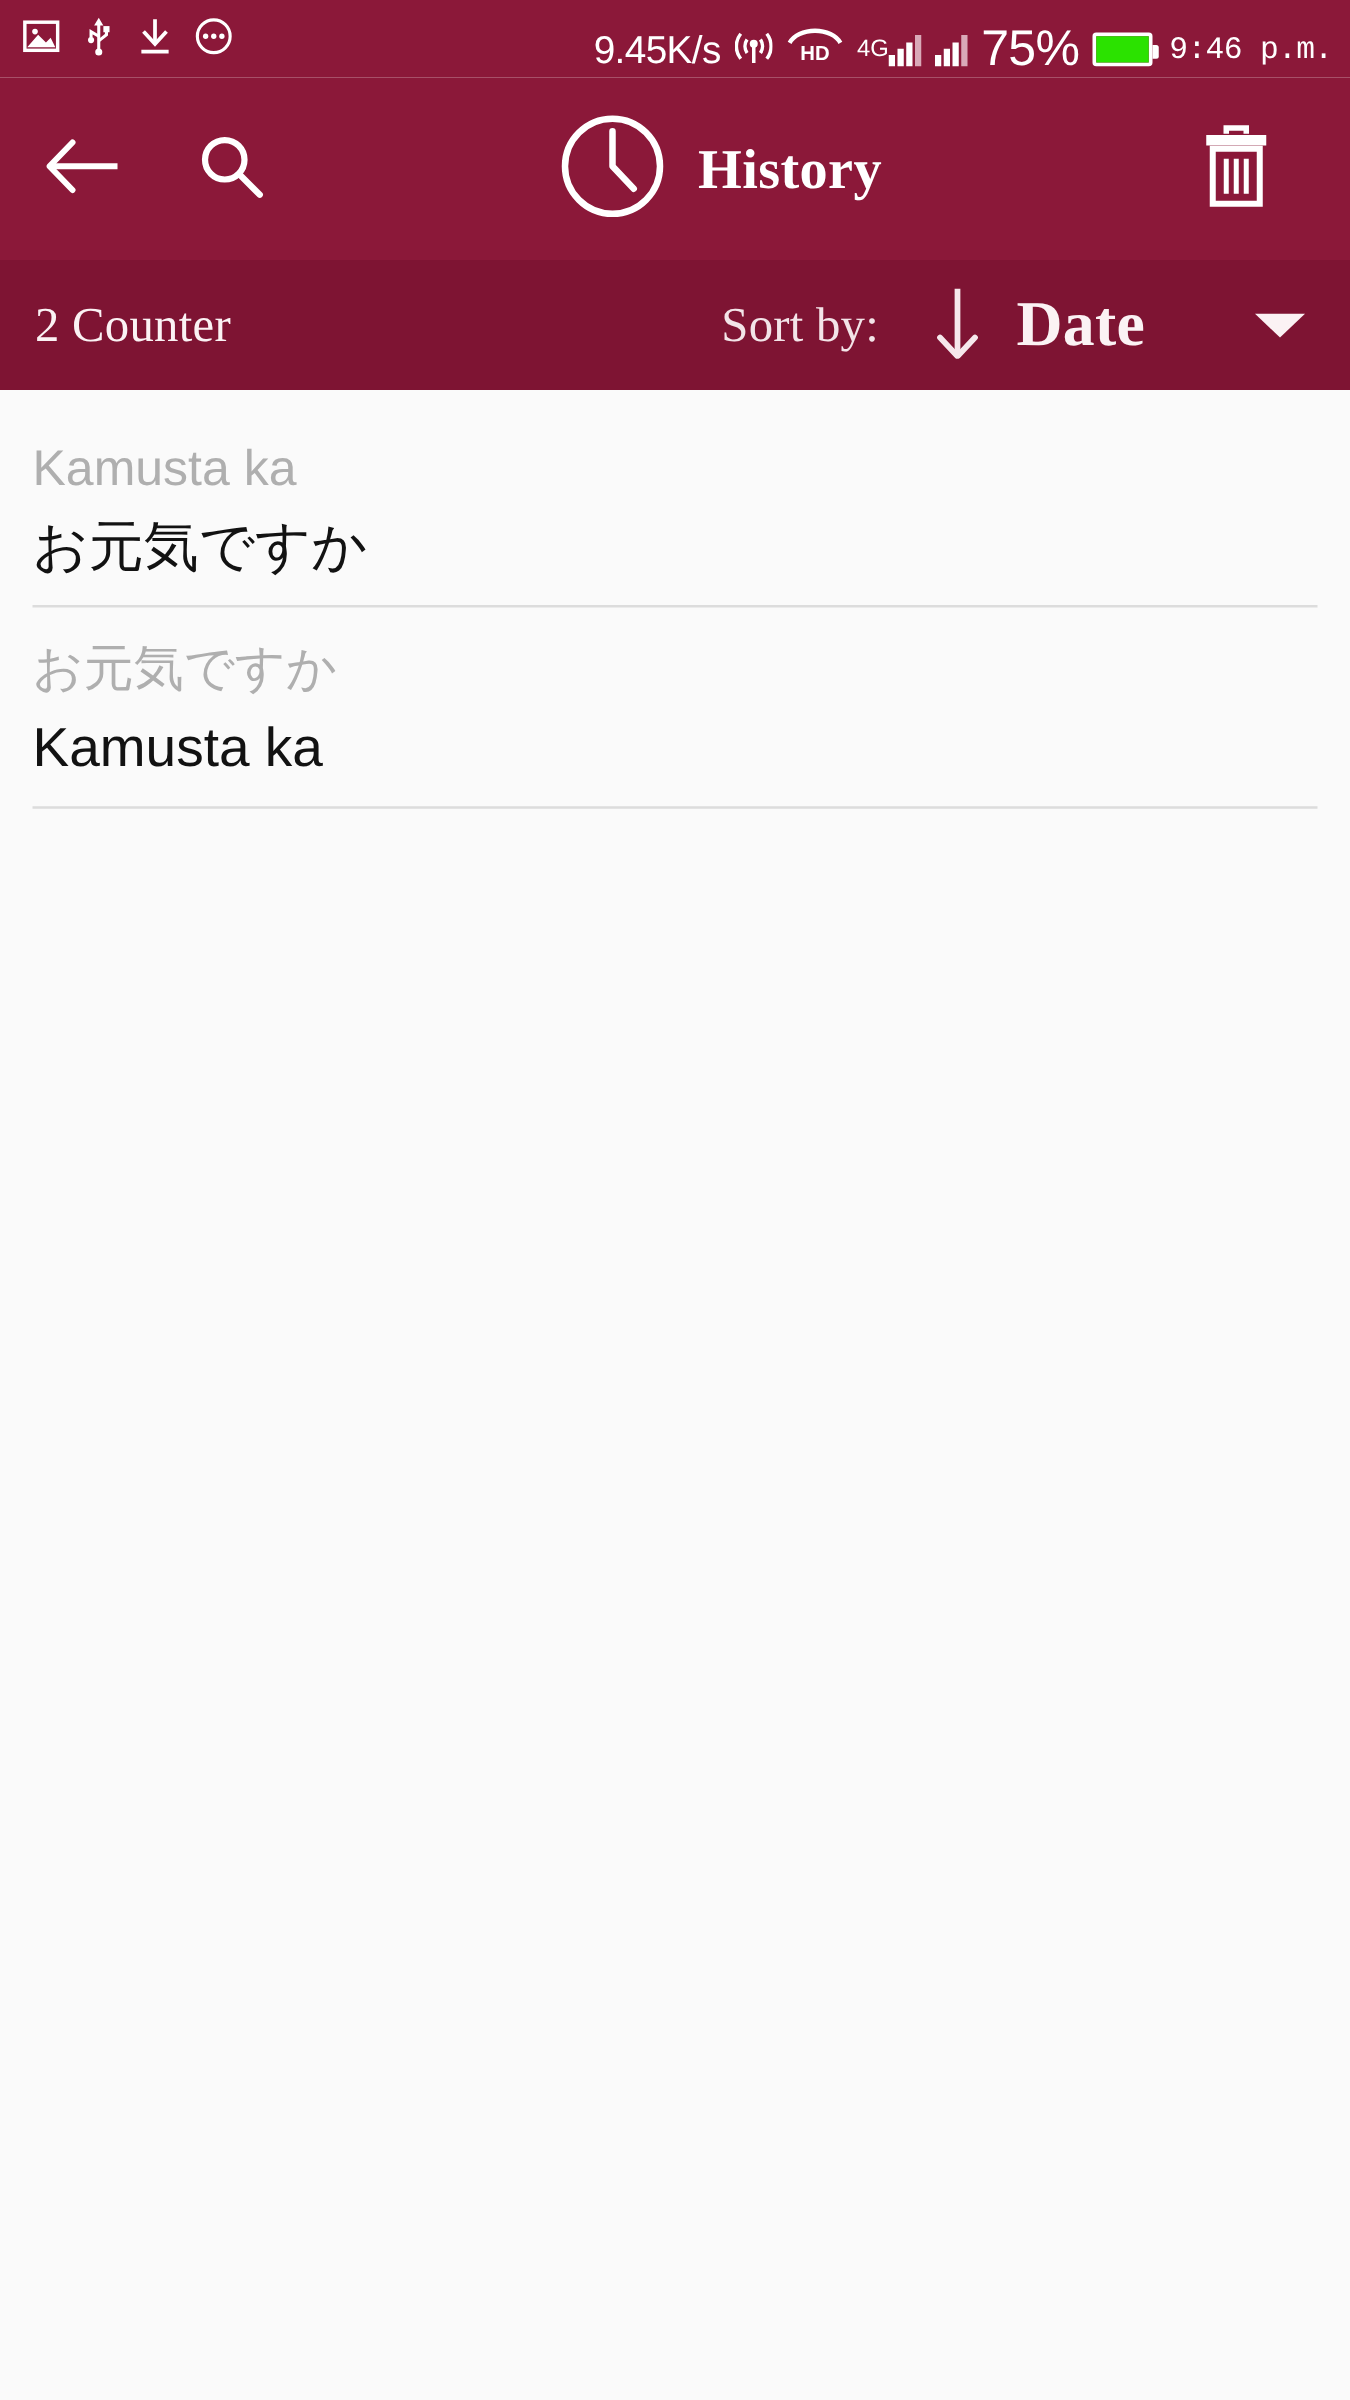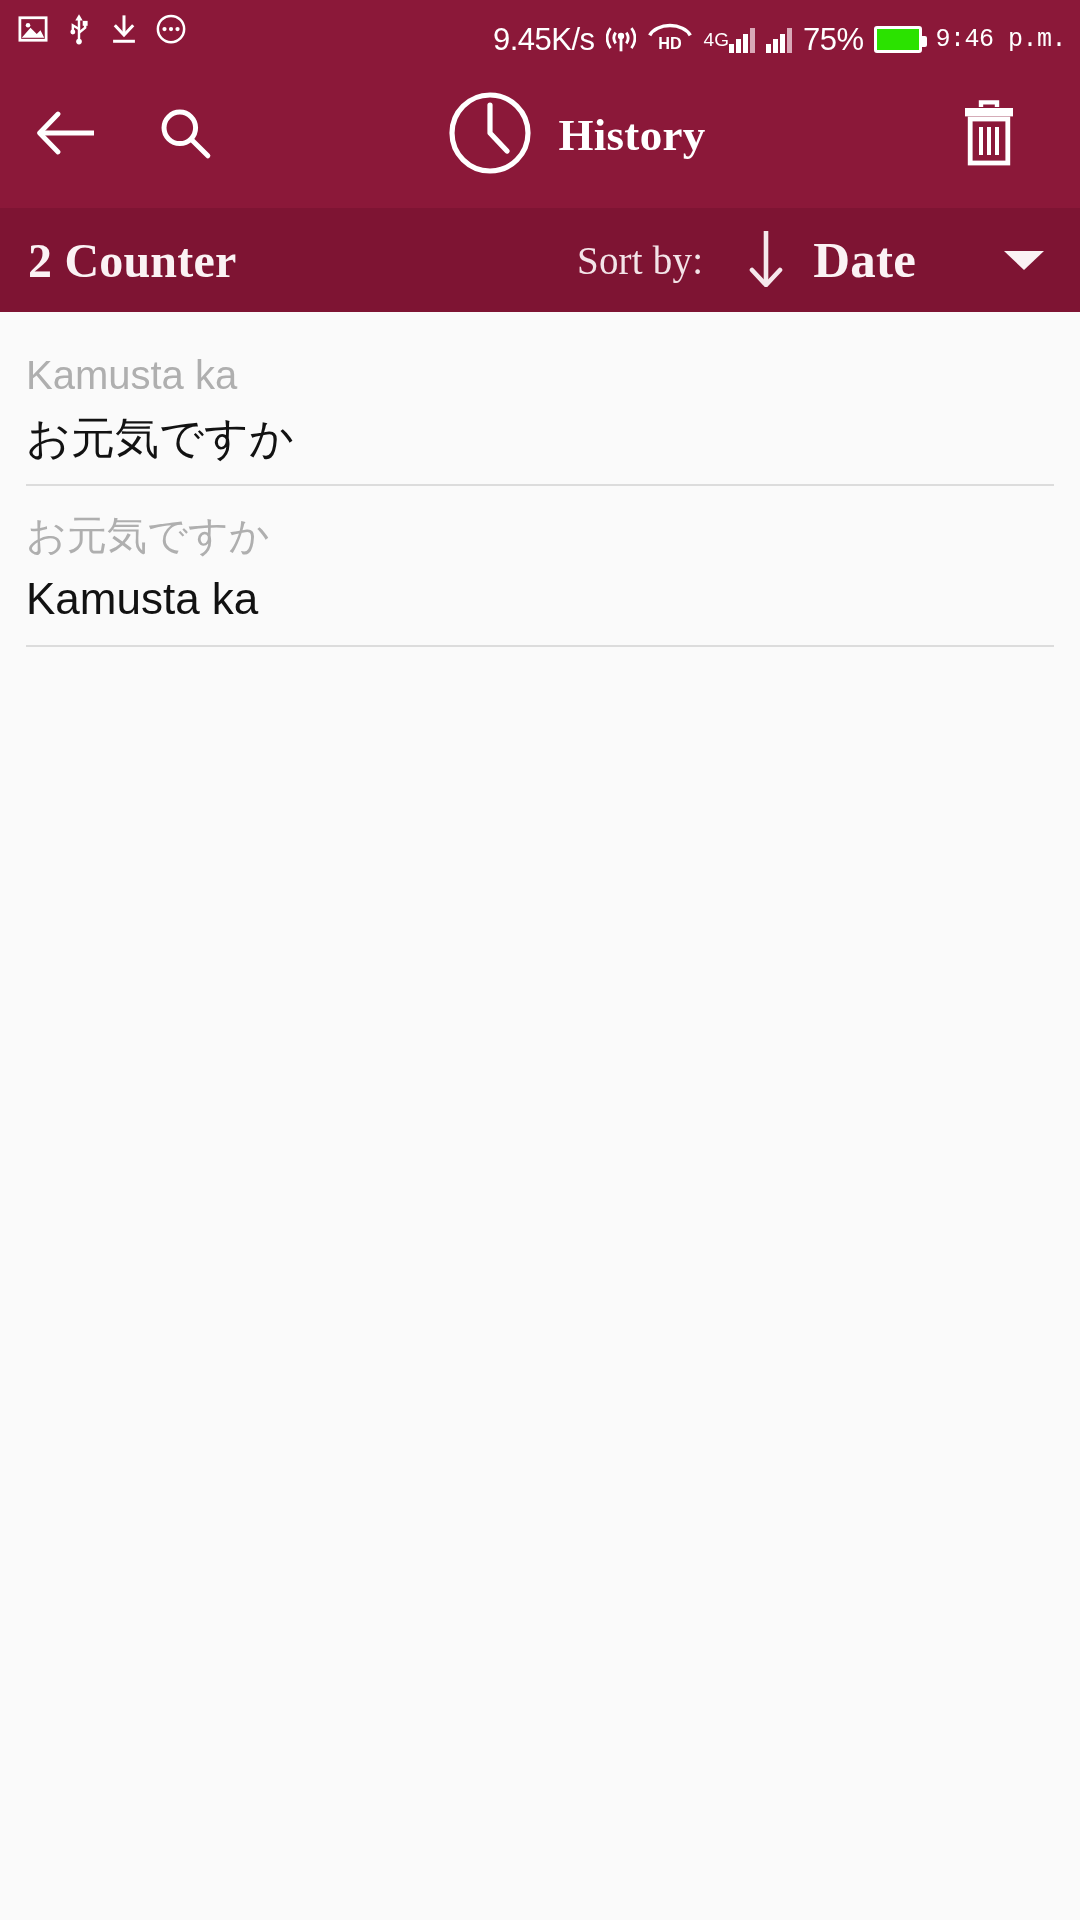--- a/index.html
+++ b/index.html
@@ -17,21 +17,21 @@
     background:#8B1839;
     display:flex;
     align-items:center;
     padding:0 14px 0 18px;
     color:#FFFFFF;
   }
   .status-left{ display:flex; align-items:center; gap:18px; }
   .status-right{ margin-left:auto; display:flex; align-items:center; gap:11px;margin-top:17px; }
   .sb-icon{ display:block; }
   .sb-speed{ font-size:31px; letter-spacing:-0.5px; }
-  .sb-batt-pct{ font-size:31px; letter-spacing:-0.5px; }
+  .sb-batt-pct{ font-size:40px; letter-spacing:-0.5px; }
   .sb-time{ font-size:25px; letter-spacing:-0.5px; margin-left:2px;font-family:Liberation Mono, monospace; }
 
   
   .battery{
     position:relative;
     width:48px; height:27px;
     border:3px solid #FFFFFF;
     border-radius:3px;
     display:flex; align-items:center;
   }
@@ -93,22 +93,22 @@
   .sort-bar{
     height:104px;
     background:#7E1433;
     display:flex;
     align-items:center;
     padding:0 36px 0 28px;
     color:#F6E8EC;
   }
   .counter-label{
     font-family:"Liberation Serif", serif;
-    font-weight:bold;
-    font-size:48px;
+    font-weight:normal;
+    font-size:39px;
     color:#FBF2F4;
     letter-spacing:0.2px;
   }
   .sort-right{
     margin-left:auto;
     display:flex;
     align-items:center;
   }
   .sort-by-label{
     font-family:"Liberation Serif", serif;

